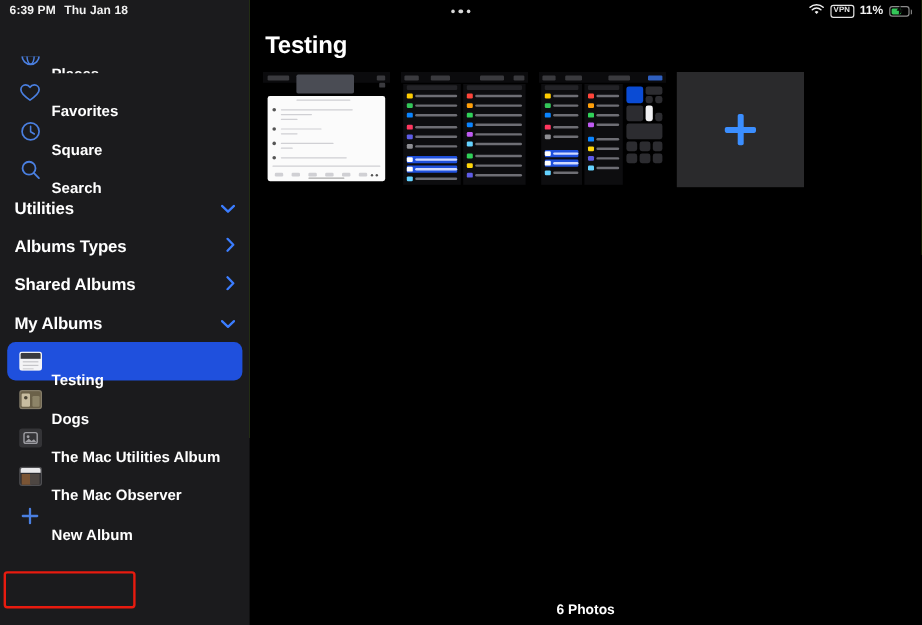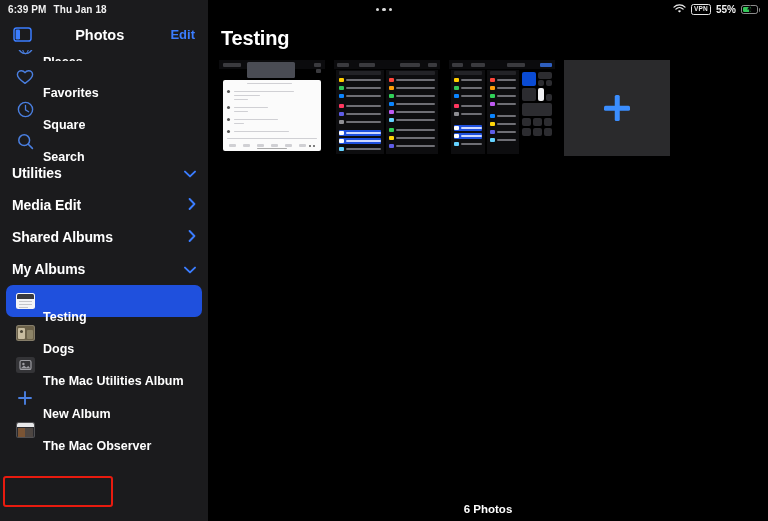--- a/index.html
+++ b/index.html
@@ -166,47 +166,37 @@
     </div>
     <div class="sb-right">
       <span>
         <svg width="13" height="10" viewBox="0 0 13 10">
           <path d="M6.5 8.6 4.9 6.9a2.3 2.3 0 0 1 3.2 0z" fill="#f0f0f0"></path>
           <path d="M2.9 5.1a5.2 5.2 0 0 1 7.2 0" stroke="#f0f0f0" stroke-width="1.25" fill="none" stroke-linecap="round"></path>
           <path d="M1 3.1a8 8 0 0 1 11 0" stroke="#f0f0f0" stroke-width="1.25" fill="none" stroke-linecap="round"></path>
         </svg>
       </span>
       <span class="vpn-badge">VPN</span>
-      <span>55%</span>
+      <span>11%</span>
       <span class="batt">
         <span class="batt-body">
           <span class="batt-fill"></span>
           <span class="batt-bolt">
             <svg width="6" height="9" viewBox="0 0 6 9">
                 <path d="M3.6 0 0 5h2.1L2 9 6 3.7H3.3z" fill="#0b0b0b"></path>
               </svg>
           </span>
         </span>
         <span class="batt-cap"></span>
       </span>
     </div>
   </div>
 
   <div class="sidebar">
 
-    <div class="sb-header">
-      <span class="sb-toggle">
-        <svg width="19" height="15" viewBox="0 0 19 15">
-          <rect x="1" y="1" width="17" height="13" rx="2.6" stroke="#3b7dff" stroke-width="1.5" fill="none"></rect>
-          <rect x="2.6" y="2.6" width="4.4" height="9.8" rx="1.2" fill="#3b7dff"></rect>
-        </svg>
-      </span>
-      <span class="sb-title">Photos</span>
-      <span class="sb-edit">Edit</span>
-    </div>
 
     <div class="sb-scroll">
 
       <div class="clip-row">
         <div class="row">
           <span class="ico">
             <svg width="17" height="17" viewBox="0 0 17 17">
               <circle cx="8.5" cy="8.5" r="7.1" stroke="#4a7fe0" stroke-width="1.4" fill="none"></circle>
               <ellipse cx="8.5" cy="8.5" rx="3" ry="7.1" stroke="#4a7fe0" stroke-width="1.2" fill="none"></ellipse>
               <path d="M1.6 8.5h13.8" stroke="#4a7fe0" stroke-width="1.2"></path>
@@ -249,21 +239,21 @@
         <span class="lbl">Utilities</span>
         <span class="chev">
           <svg width="12" height="8" viewBox="0 0 12 8">
               <path d="M1 1.6 6 6.4l5-4.8" stroke="#3b7dff" stroke-width="1.9" fill="none" stroke-linecap="round" stroke-linejoin="round"></path>
             </svg>
         </span>
       </div>
 
 
       <div class="section">
-        <span class="lbl">Media Edit</span>
+        <span class="lbl">Albums Types</span>
         <span class="chev">
           <svg width="8" height="12" viewBox="0 0 8 12">
               <path d="M1.6 1 6.4 6l-4.8 5" stroke="#3b7dff" stroke-width="1.9" fill="none" stroke-linecap="round" stroke-linejoin="round"></path>
             </svg>
         </span>
       </div>
 
       <div class="section">
         <span class="lbl">Shared Albums</span>
         <span class="chev">
@@ -312,38 +302,38 @@
             <svg width="19" height="16" viewBox="0 0 19 16">
               <rect x="4" y="3.5" width="11" height="9" rx="1.6" stroke="#9d9da2" stroke-width="1.2" fill="none"></rect>
               <circle cx="7.4" cy="7" r="1.2" fill="#9d9da2"></circle>
               <path d="M4.6 11.6 8 8.6l2.3 2 2-1.6 2.1 2.6z" fill="#9d9da2"></path>
             </svg>
           </span>
         </span>
         <span class="lbl">The Mac Utilities Album</span>
       </div>
 
-      <div class="row" style="margin-top:1px;">
-        <span class="ico">
-          <svg width="16" height="16" viewBox="0 0 16 16">
-            <path d="M8 2v12M2 8h12" stroke="#4a7fe0" stroke-width="1.9" stroke-linecap="round"></path>
-          </svg>
-        </span>
-        <span class="lbl">New Album</span>
-      </div>
-
       <div class="row">
         <span class="ico">
           <span class="thumb-ico" style="background:#2a2a2e;">
             <span style="position:absolute;left:0;right:0;top:0;height:4px;background:#e8e8ea;display:block;"></span>
             <span style="position:absolute;left:1px;top:5px;width:8px;height:10px;background:#7a5434;display:block;"></span>
             <span style="position:absolute;right:1px;top:5px;width:8px;height:10px;background:#4d4642;display:block;"></span>
           </span>
         </span>
         <span class="lbl">The Mac Observer</span>
+      </div>
+
+      <div class="row" style="margin-top:1px;">
+        <span class="ico">
+          <svg width="16" height="16" viewBox="0 0 16 16">
+            <path d="M8 2v12M2 8h12" stroke="#4a7fe0" stroke-width="1.9" stroke-linecap="round"></path>
+          </svg>
+        </span>
+        <span class="lbl">New Album</span>
       </div>
 
     </div>
 
     <div class="annot"></div>
   </div>
 
   <div class="main">
 
     <div class="main-header">

